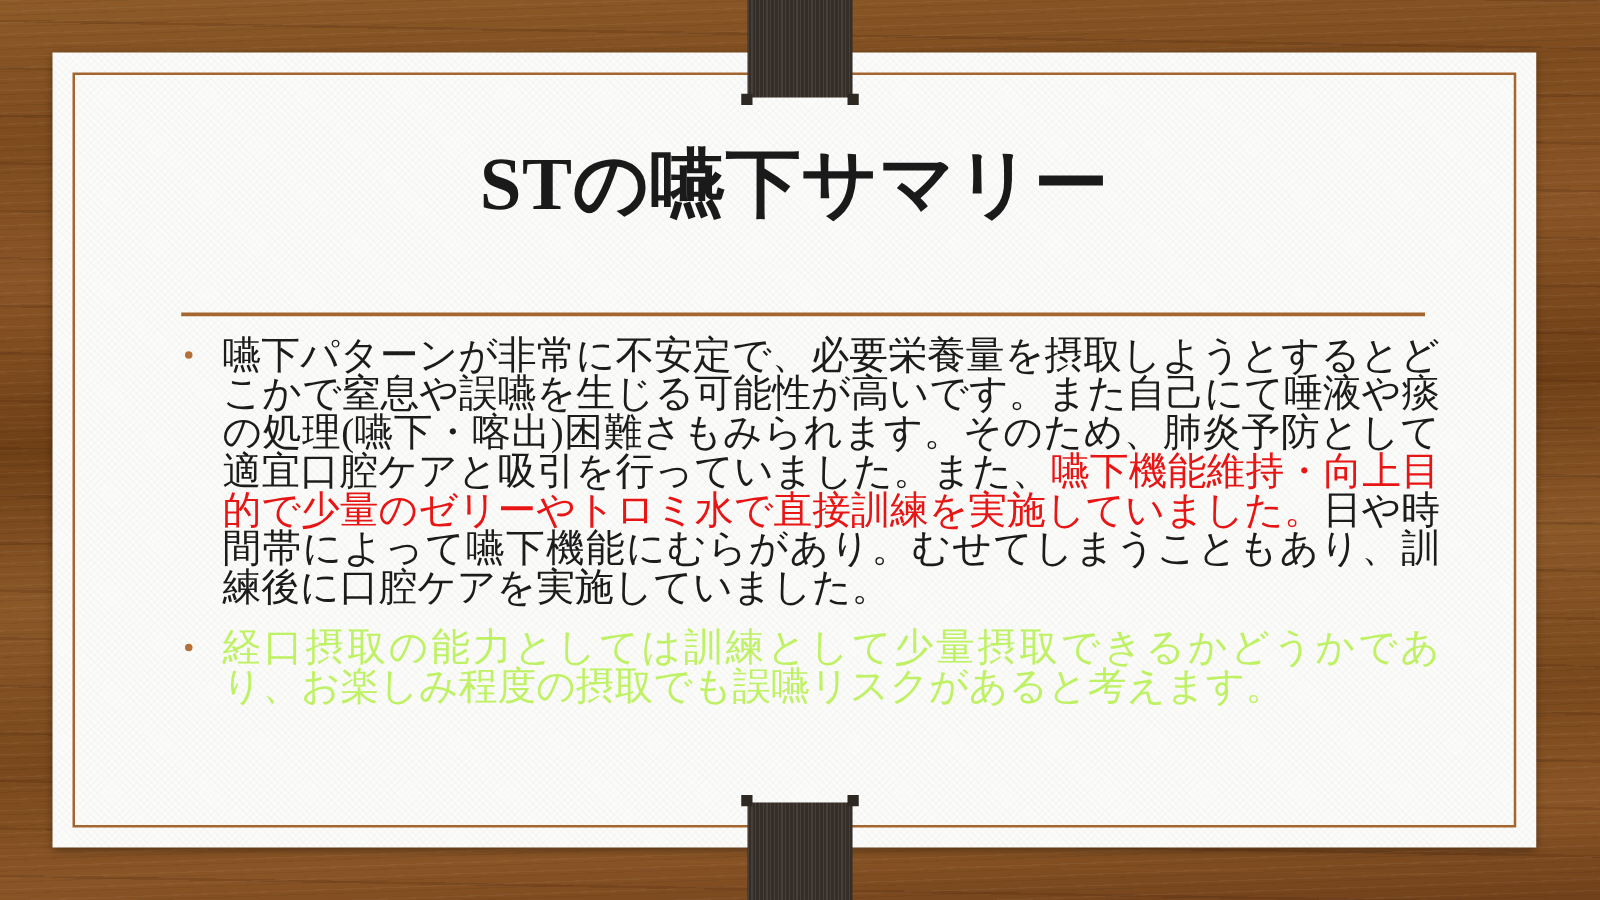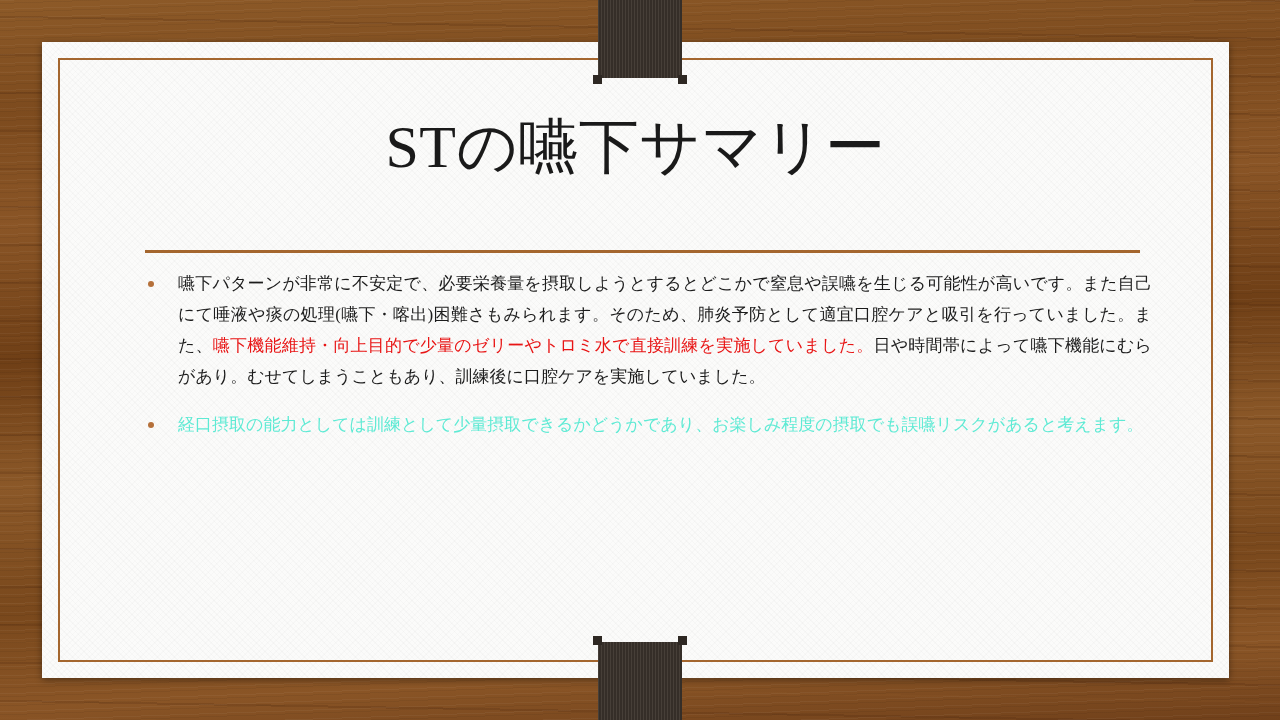--- a/index.html
+++ b/index.html
@@ -128,21 +128,21 @@
   .slide-body > * { pointer-events: auto; }
 
   .slide-title {
     position: absolute;
     left: 0;
     top: 74px;
     width: 1187px;
     text-align: center;
     font-size: 60px;
     line-height: 1.05;
-    font-weight: 400;
+    font-weight: 700;
     color: #1a1a1a;
     letter-spacing: 0.5px;
     white-space: nowrap;
   }
 
   .title-rule {
     position: absolute;
     left: 103px;
     top: 208px;
     width: 995px;
@@ -154,21 +154,21 @@
     position: absolute;
     left: 98px;
     top: 226px;
     width: 1012px;
     list-style: none;
   }
 
   .bullet-item {
     position: relative;
     padding-left: 38px;
-    font-size: 17px;
+    font-size: 31px;
     line-height: 31px;
     color: #1c1c1c;
     text-align: justify;
     text-justify: inter-character;
     margin-bottom: 17px;
   }
   .bullet-item:last-child { margin-bottom: 0; }
 
   .bullet-marker {
     position: absolute;
@@ -179,21 +179,21 @@
     border-radius: 50%;
     background-color: #b5703a;
   }
 
   .bullet-text { display: block; }
 
   
   .accent { color: #e81515; }
 
   
-  .bullet-item.is-accent .bullet-text { color: #5eead4; }
+  .bullet-item.is-accent .bullet-text { color: #bef264; }
 </style>
 </head>
 <body>
 
 <div style="position:absolute;inset:0;z-index:0;"></div>
 
 <div class="card">
   <div class="card-keyline"></div>
 </div>
 

